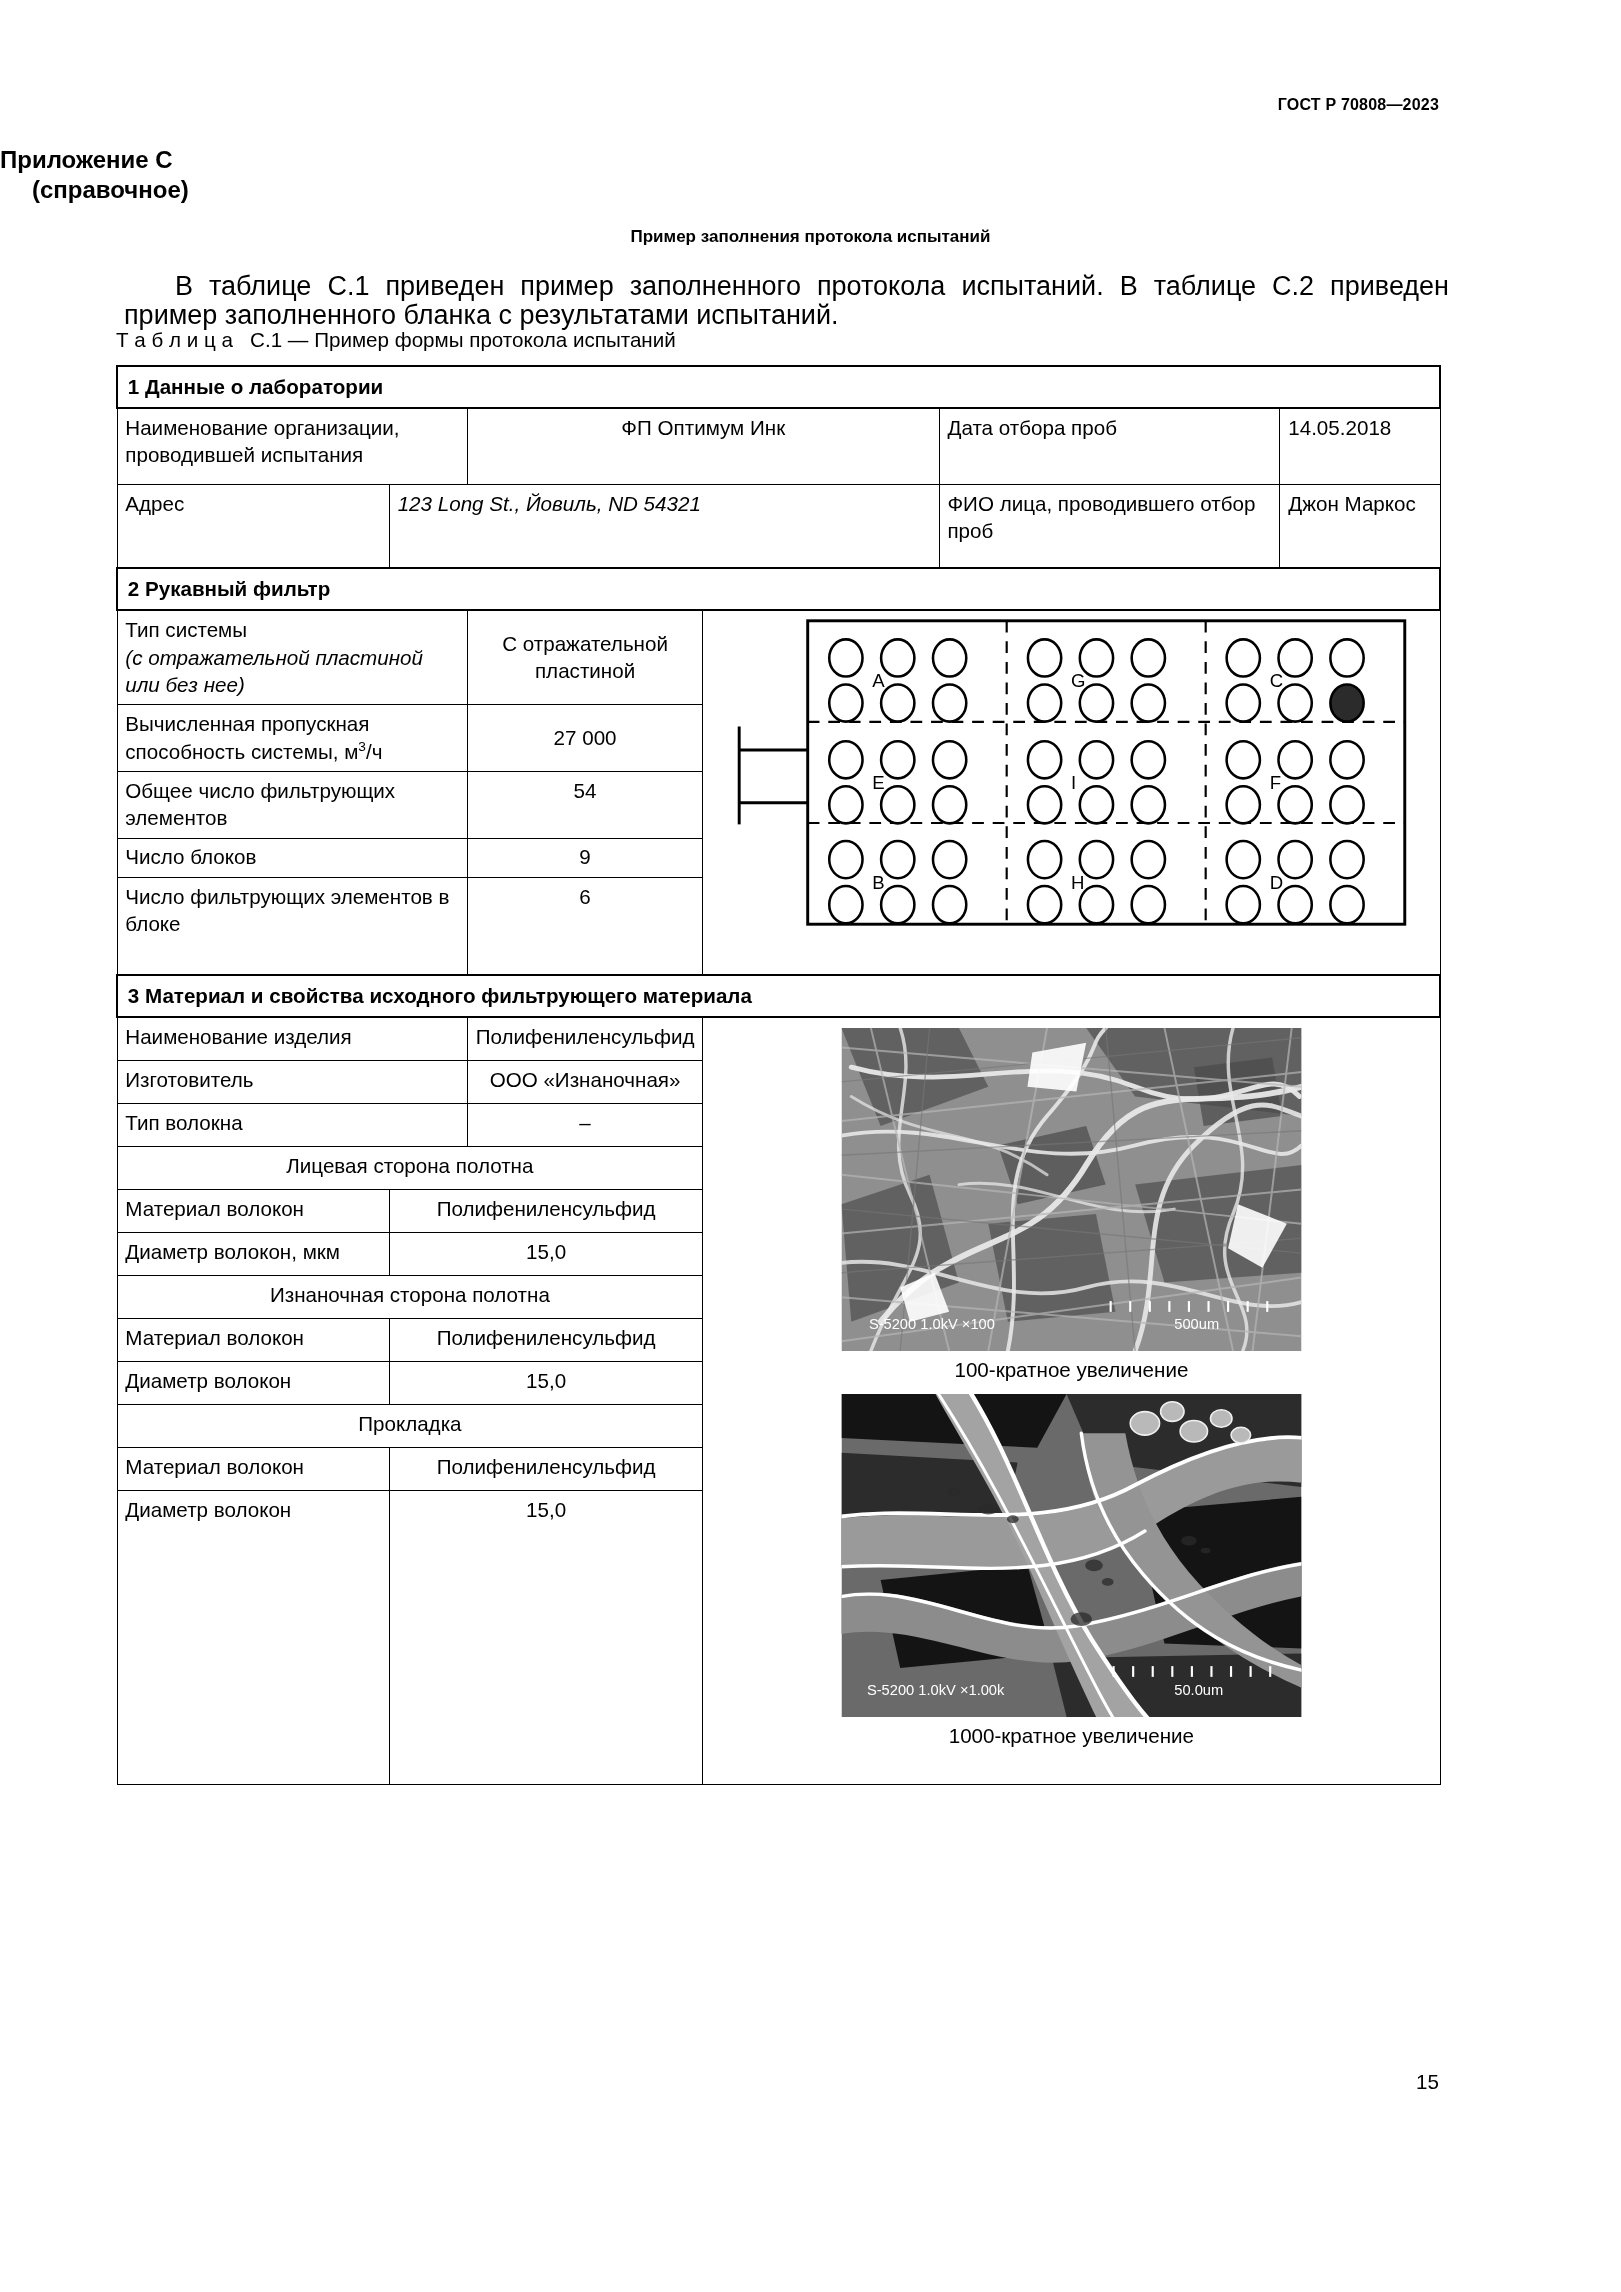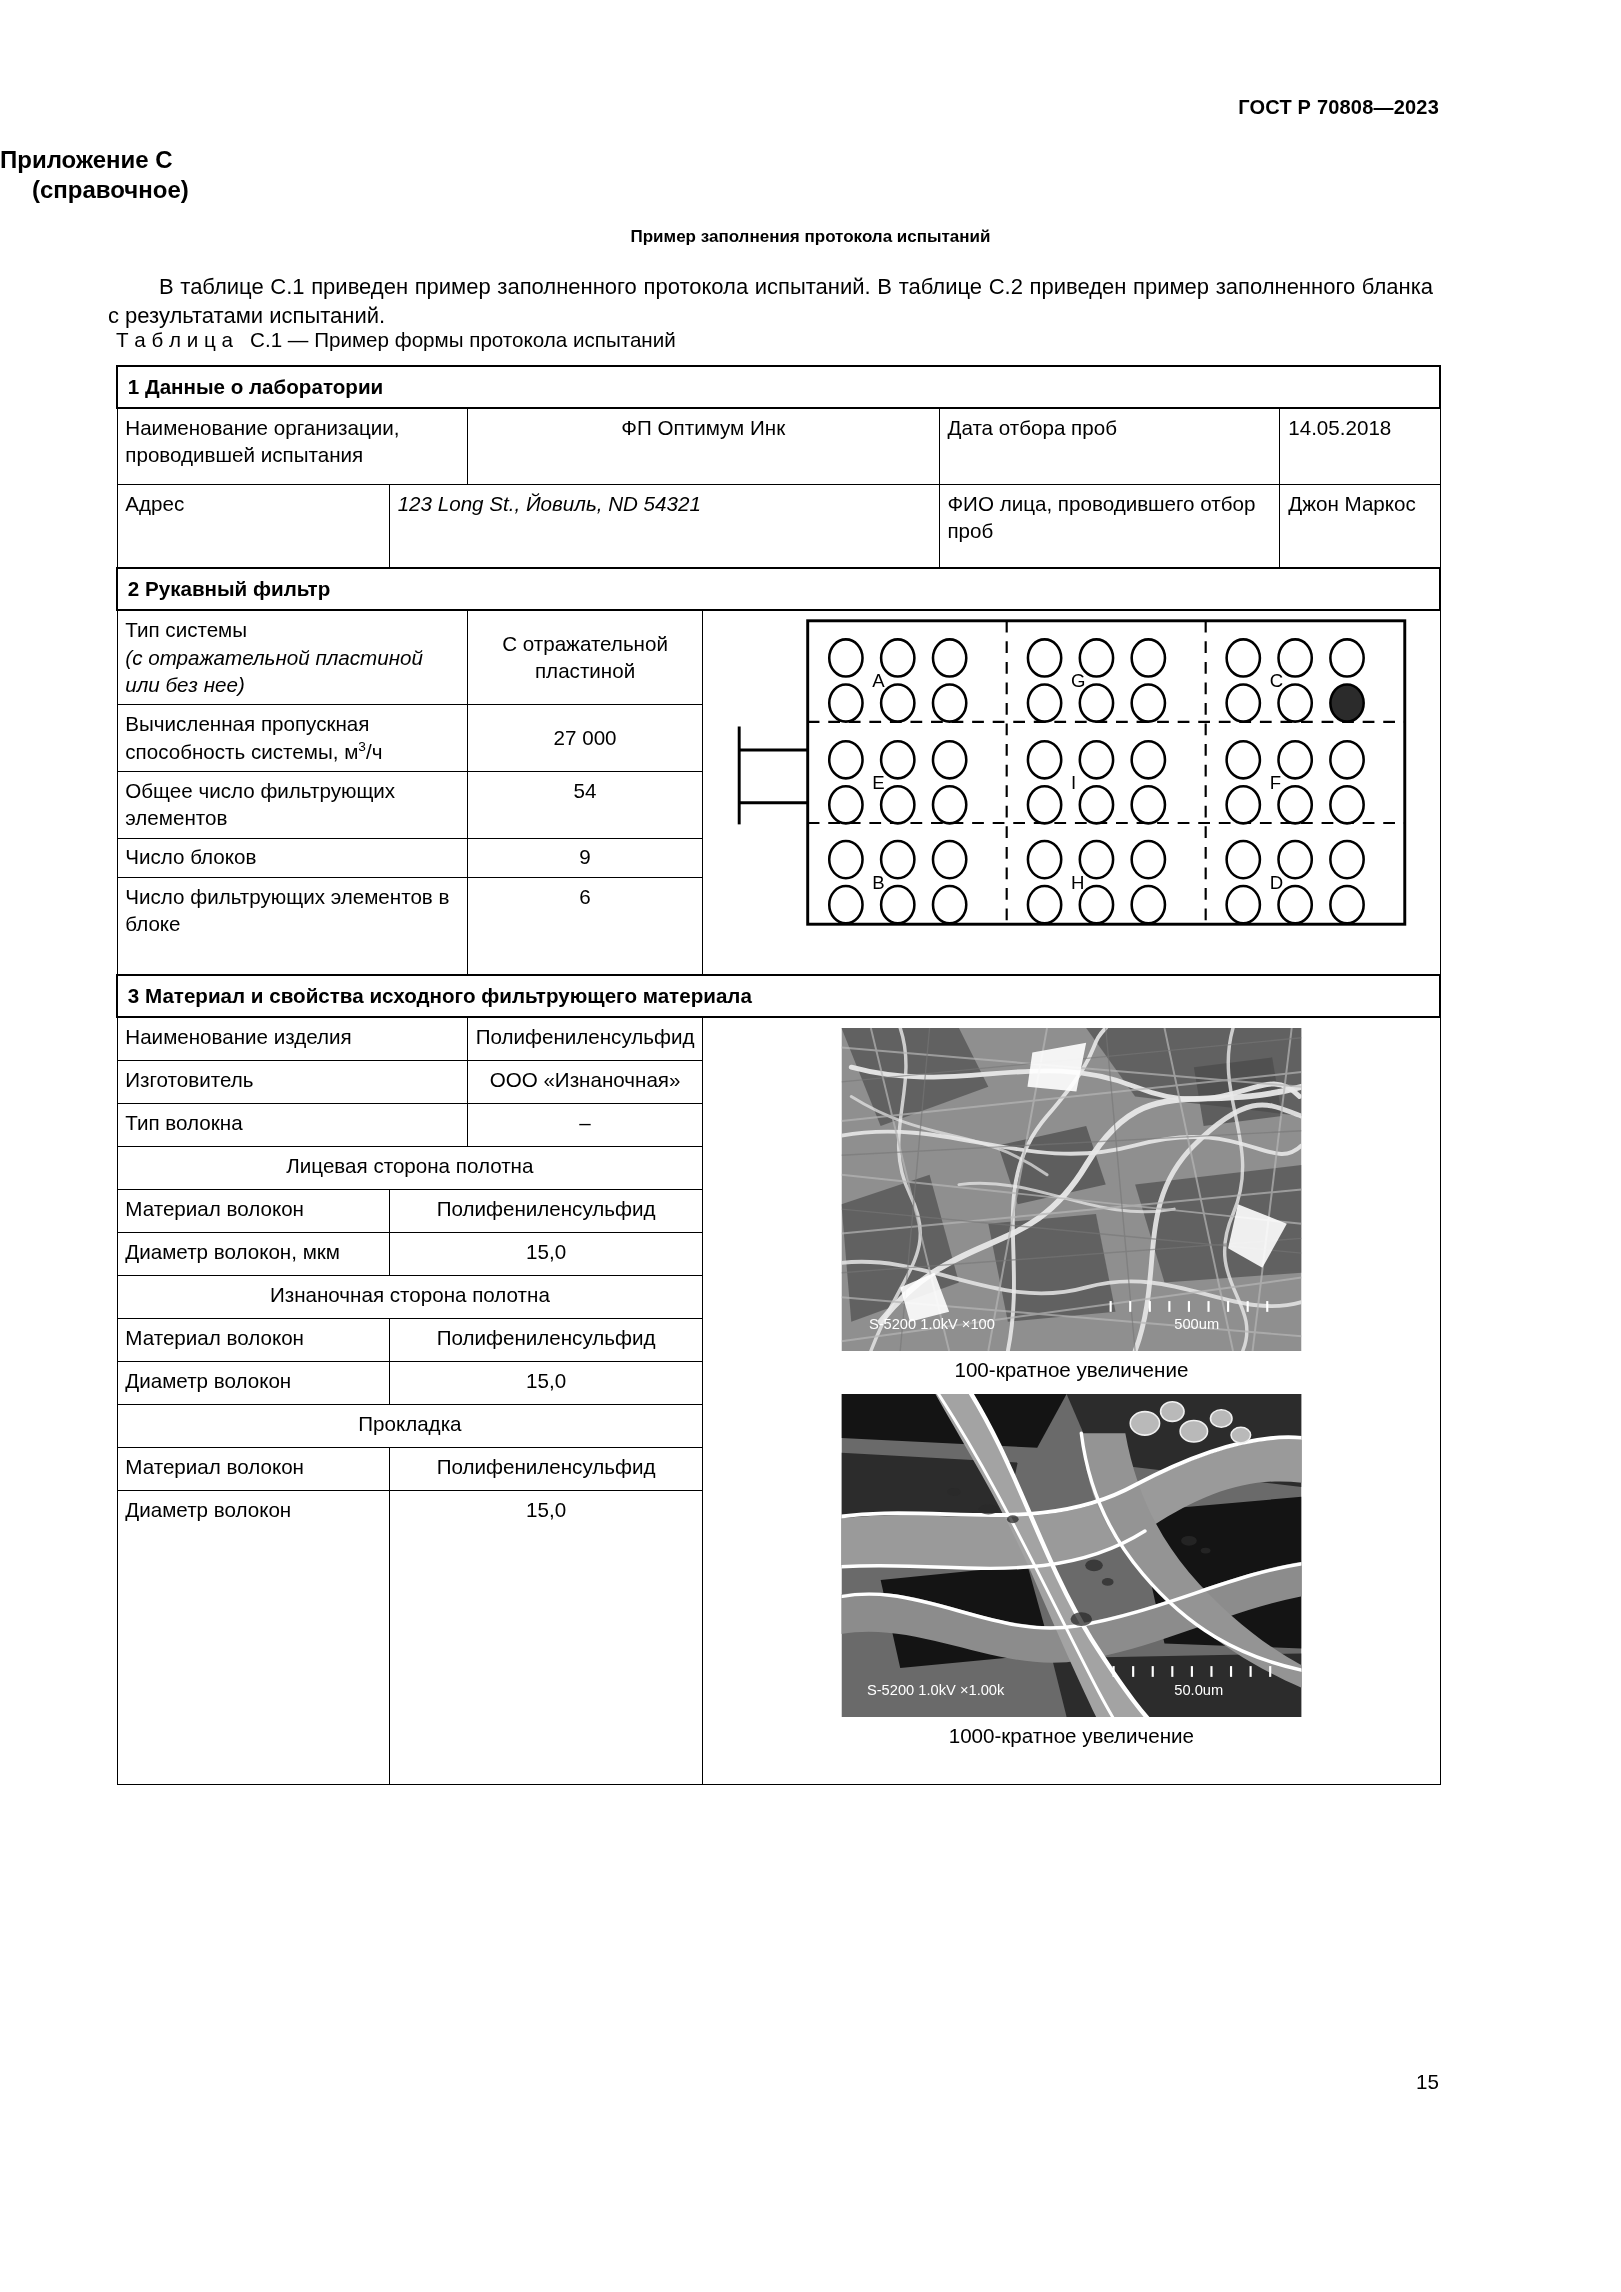--- a/index.html
+++ b/index.html
@@ -10,38 +10,38 @@
     font-family:"Liberation Sans", sans-serif;
     color:#000;
     position:relative;
     overflow:hidden;
   }
   .page { position:relative; width:1621px; height:2293px; }
 
   
   .doc-header {
     position:absolute; top:96px; right:182px;
-    font-size:20px; font-weight:bold; letter-spacing:0.2px;
+    font-size:16px; font-weight:bold; letter-spacing:0.2px;
   }
 
   
   .annex-block {
     position:absolute; top:145px; left:0; width:1621px;
     font-size:24px; font-weight:bold; line-height:30px;
   }
   .annex-block .l2 { display:block;margin-left:32px; }
 
   .main-title {
     position:absolute; top:227px; left:0; width:1621px;
     text-align:center; font-size:17px; font-weight:bold;
   }
 
   .intro {
-    position:absolute; top:272px; left:108px; width:1325px;
-    font-size:22px; line-height:29px; text-align:justify;
+    position:absolute; top:272px; left:124px; width:1325px;
+    font-size:27px; line-height:29px; text-align:justify;
   }
   .intro .ind { display:inline-block; width:51px; }
 
   .tbl-caption {
     position:absolute; top:328px; left:116px;
     font-size:20.6px; white-space:pre;
   }
 
   
   .tbl {

